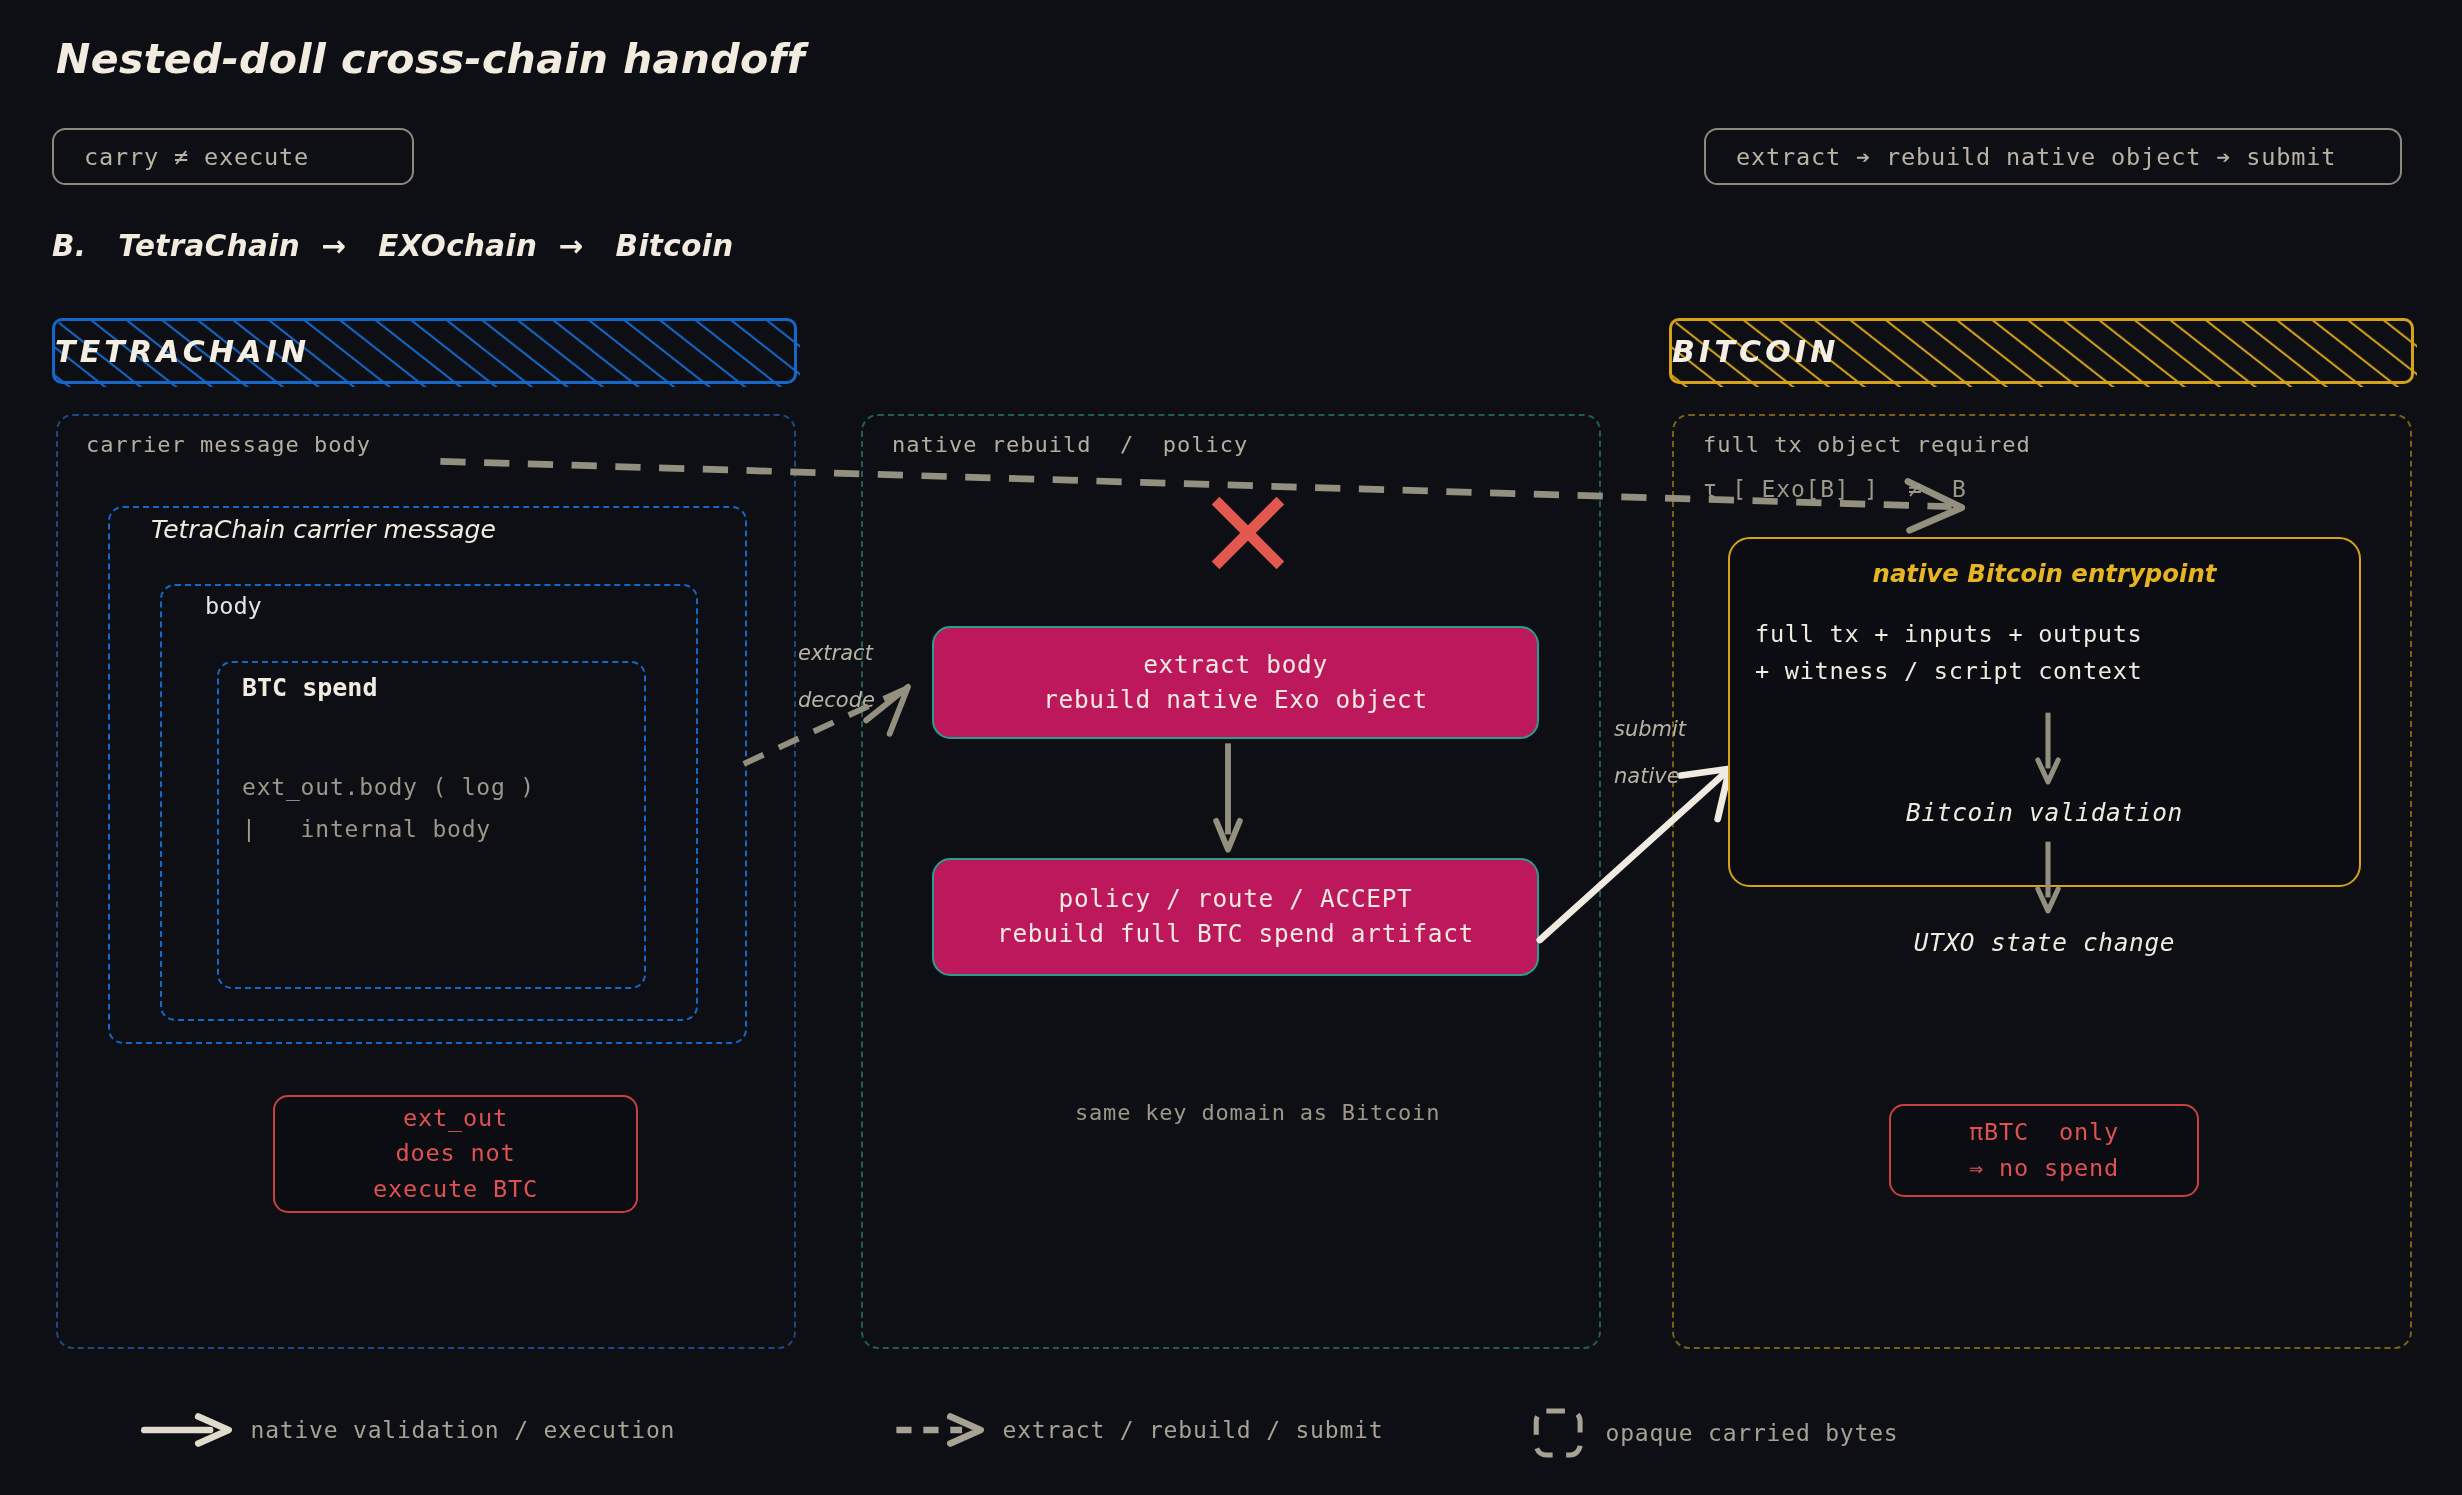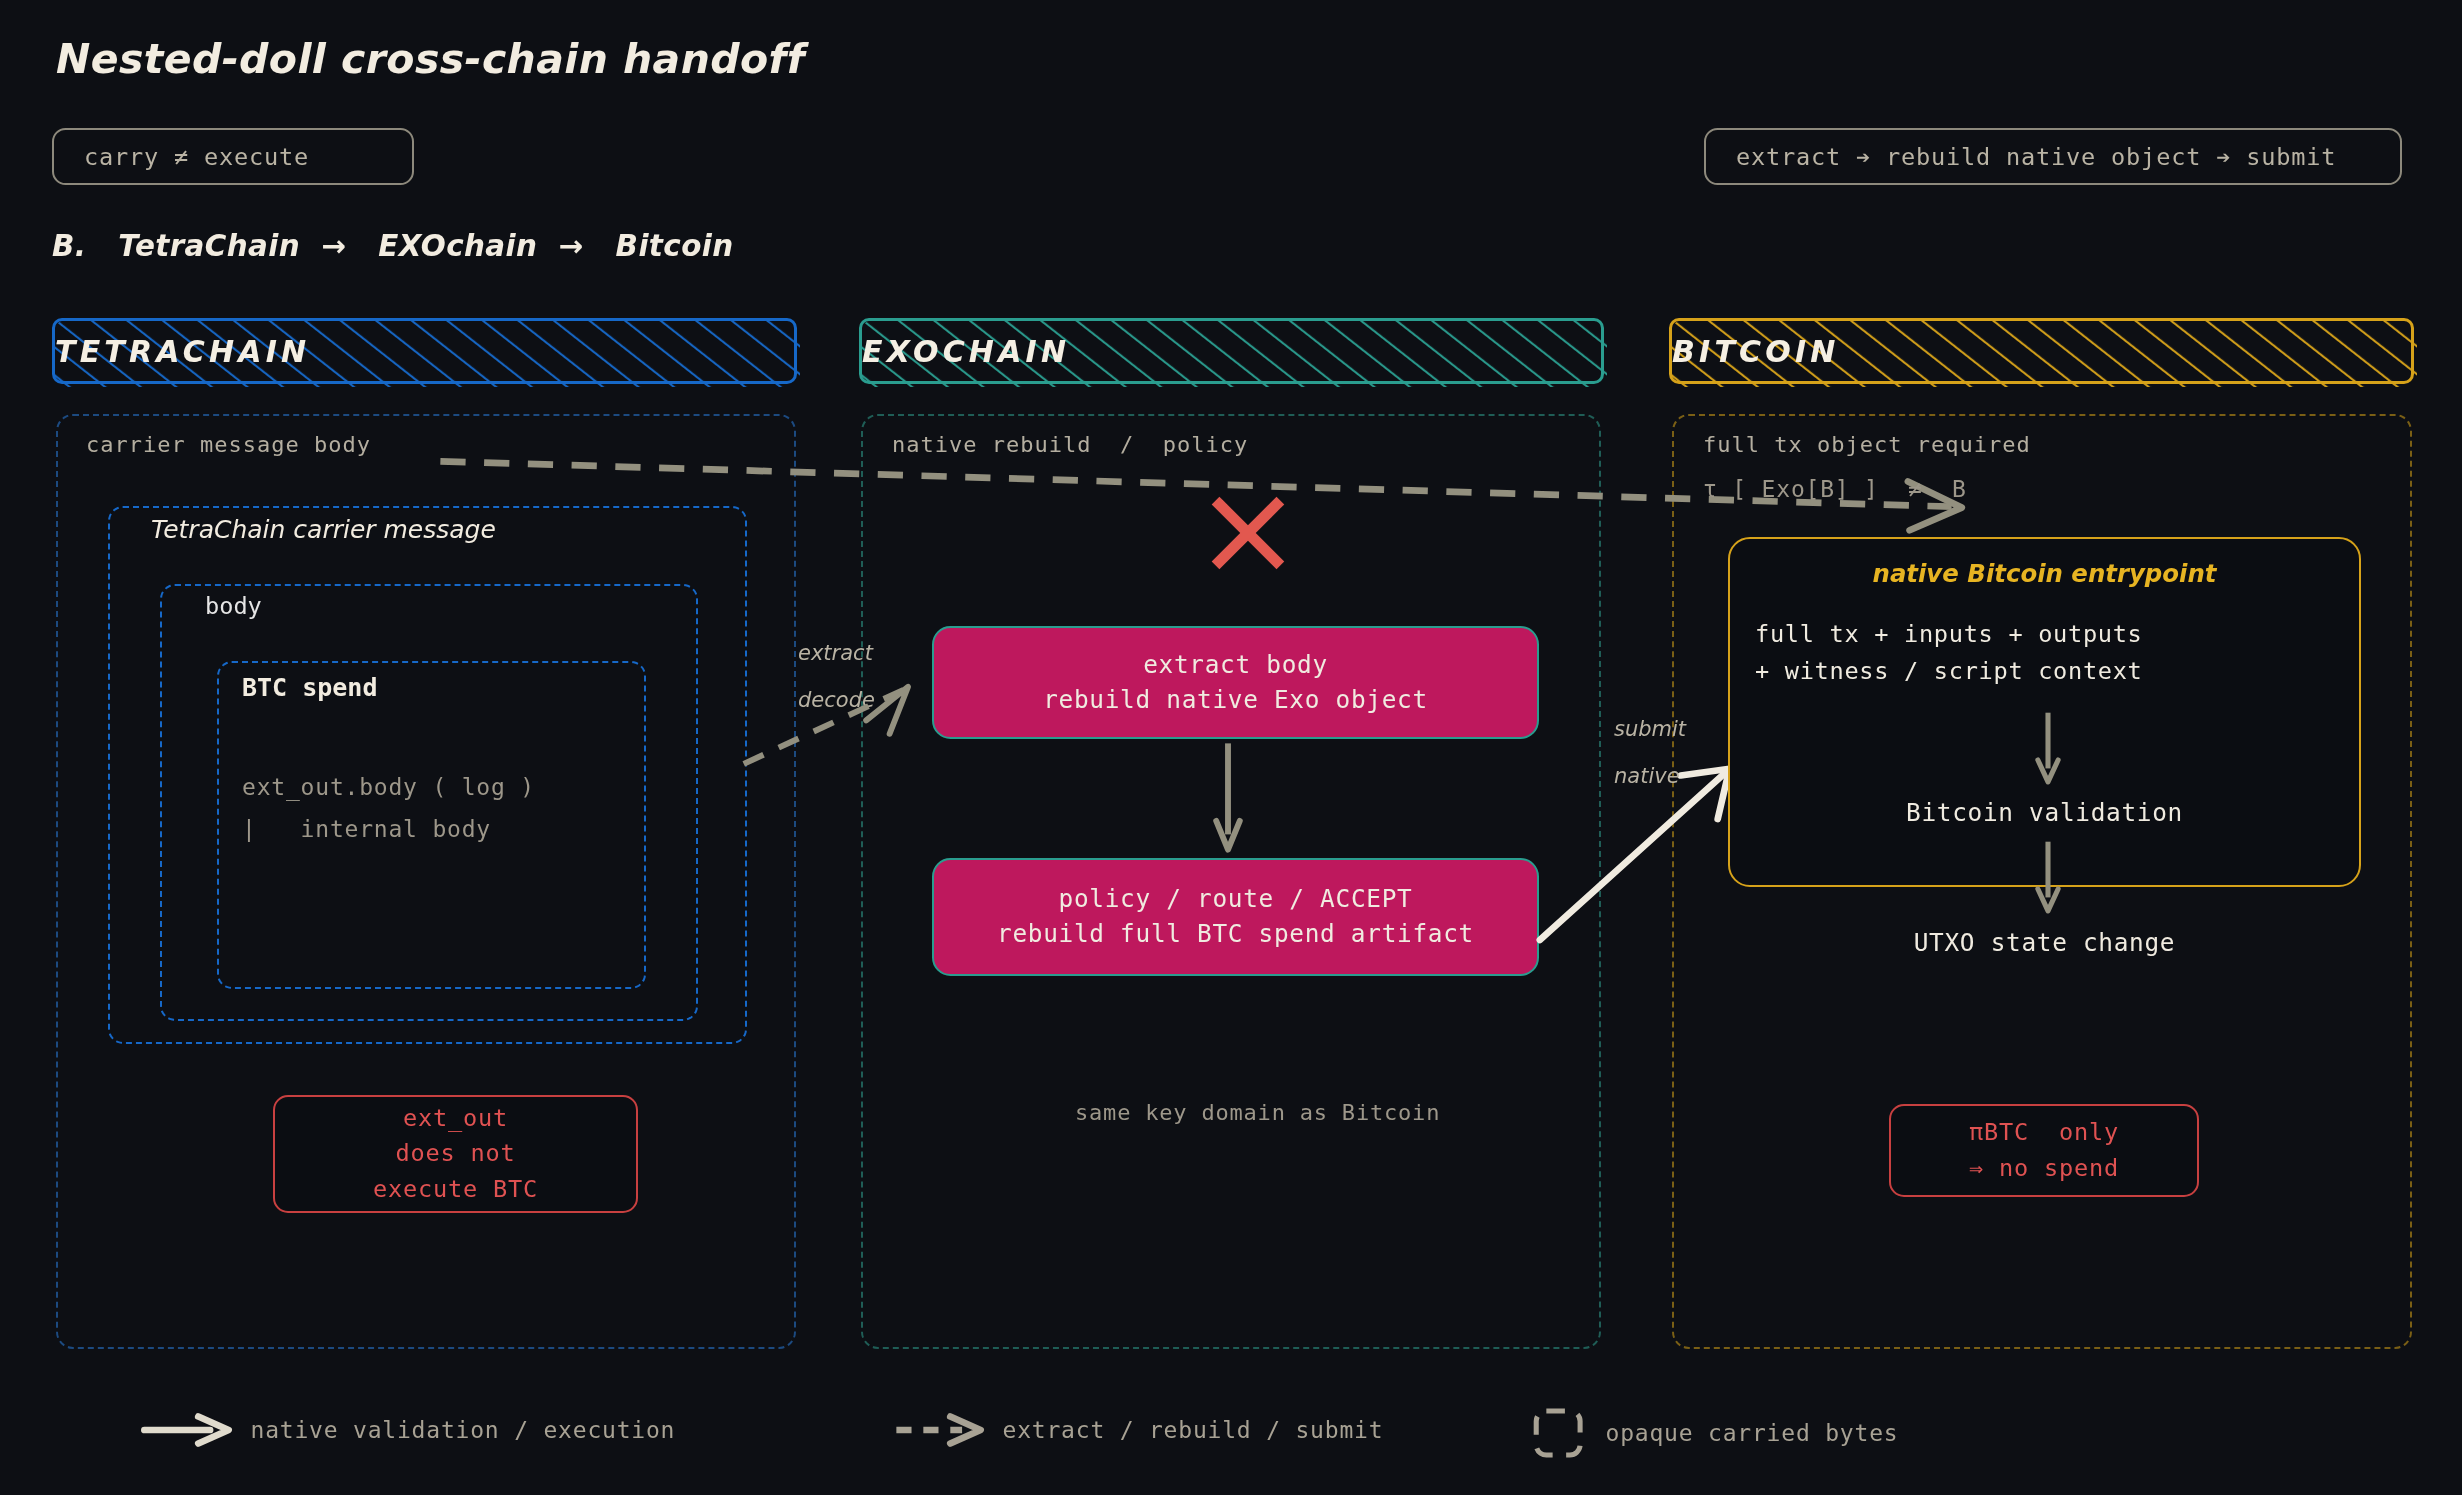--- a/index.html
+++ b/index.html
@@ -179,20 +179,21 @@
     white-space: pre;
   }
   .btc-center {
     position: absolute;
     left: 0; right: 0;
     text-align: center;
     font-size: 24.4px;
     color: #f0ebe0;
     letter-spacing: 0.7px;
     white-space: pre;
+    font-style: italic;
   }
 
   
   .warn-box {
     position: absolute;
     border: 2.5px solid #c84040;
     border-radius: 15px;
     box-sizing: border-box;
     display: flex;
     flex-direction: column;
@@ -269,31 +270,20 @@
       <defs>
         <pattern id="h1" width="26" height="26" patternUnits="userSpaceOnUse" patternTransform="rotate(-52)">
           <line x1="0" y1="0" x2="0" y2="26" stroke="#1668c8" stroke-width="5"></line>
         </pattern>
       </defs>
       <rect x="0" y="0" width="885" height="78" rx="10" fill="url(#h1)" opacity="0.95"></rect>
     </svg>
     <span class="col-header-label">TETRACHAIN</span>
   </div>
 
-  <div class="col-header" style="left:859px; width:745px; border:3.4px solid #2a9d8f;">
-    <svg class="hatch" width="745" height="66" viewBox="0 0 885 78" preserveAspectRatio="none">
-      <defs>
-        <pattern id="h2" width="26" height="26" patternUnits="userSpaceOnUse" patternTransform="rotate(-52)">
-          <line x1="0" y1="0" x2="0" y2="26" stroke="#2a9d8f" stroke-width="5"></line>
-        </pattern>
-      </defs>
-      <rect x="0" y="0" width="885" height="78" rx="10" fill="url(#h2)" opacity="0.95"></rect>
-    </svg>
-    <span class="col-header-label">EXOCHAIN</span>
-  </div>
 
   <div class="col-header" style="left:1669px; width:745px; border:3.4px solid #d6a21a;">
     <svg class="hatch" width="745" height="66" viewBox="0 0 885 78" preserveAspectRatio="none">
       <defs>
         <pattern id="h3" width="26" height="26" patternUnits="userSpaceOnUse" patternTransform="rotate(-52)">
           <line x1="0" y1="0" x2="0" y2="26" stroke="#d6a21a" stroke-width="5"></line>
         </pattern>
       </defs>
       <rect x="0" y="0" width="885" height="78" rx="10" fill="url(#h3)" opacity="0.95"></rect>
     </svg>

